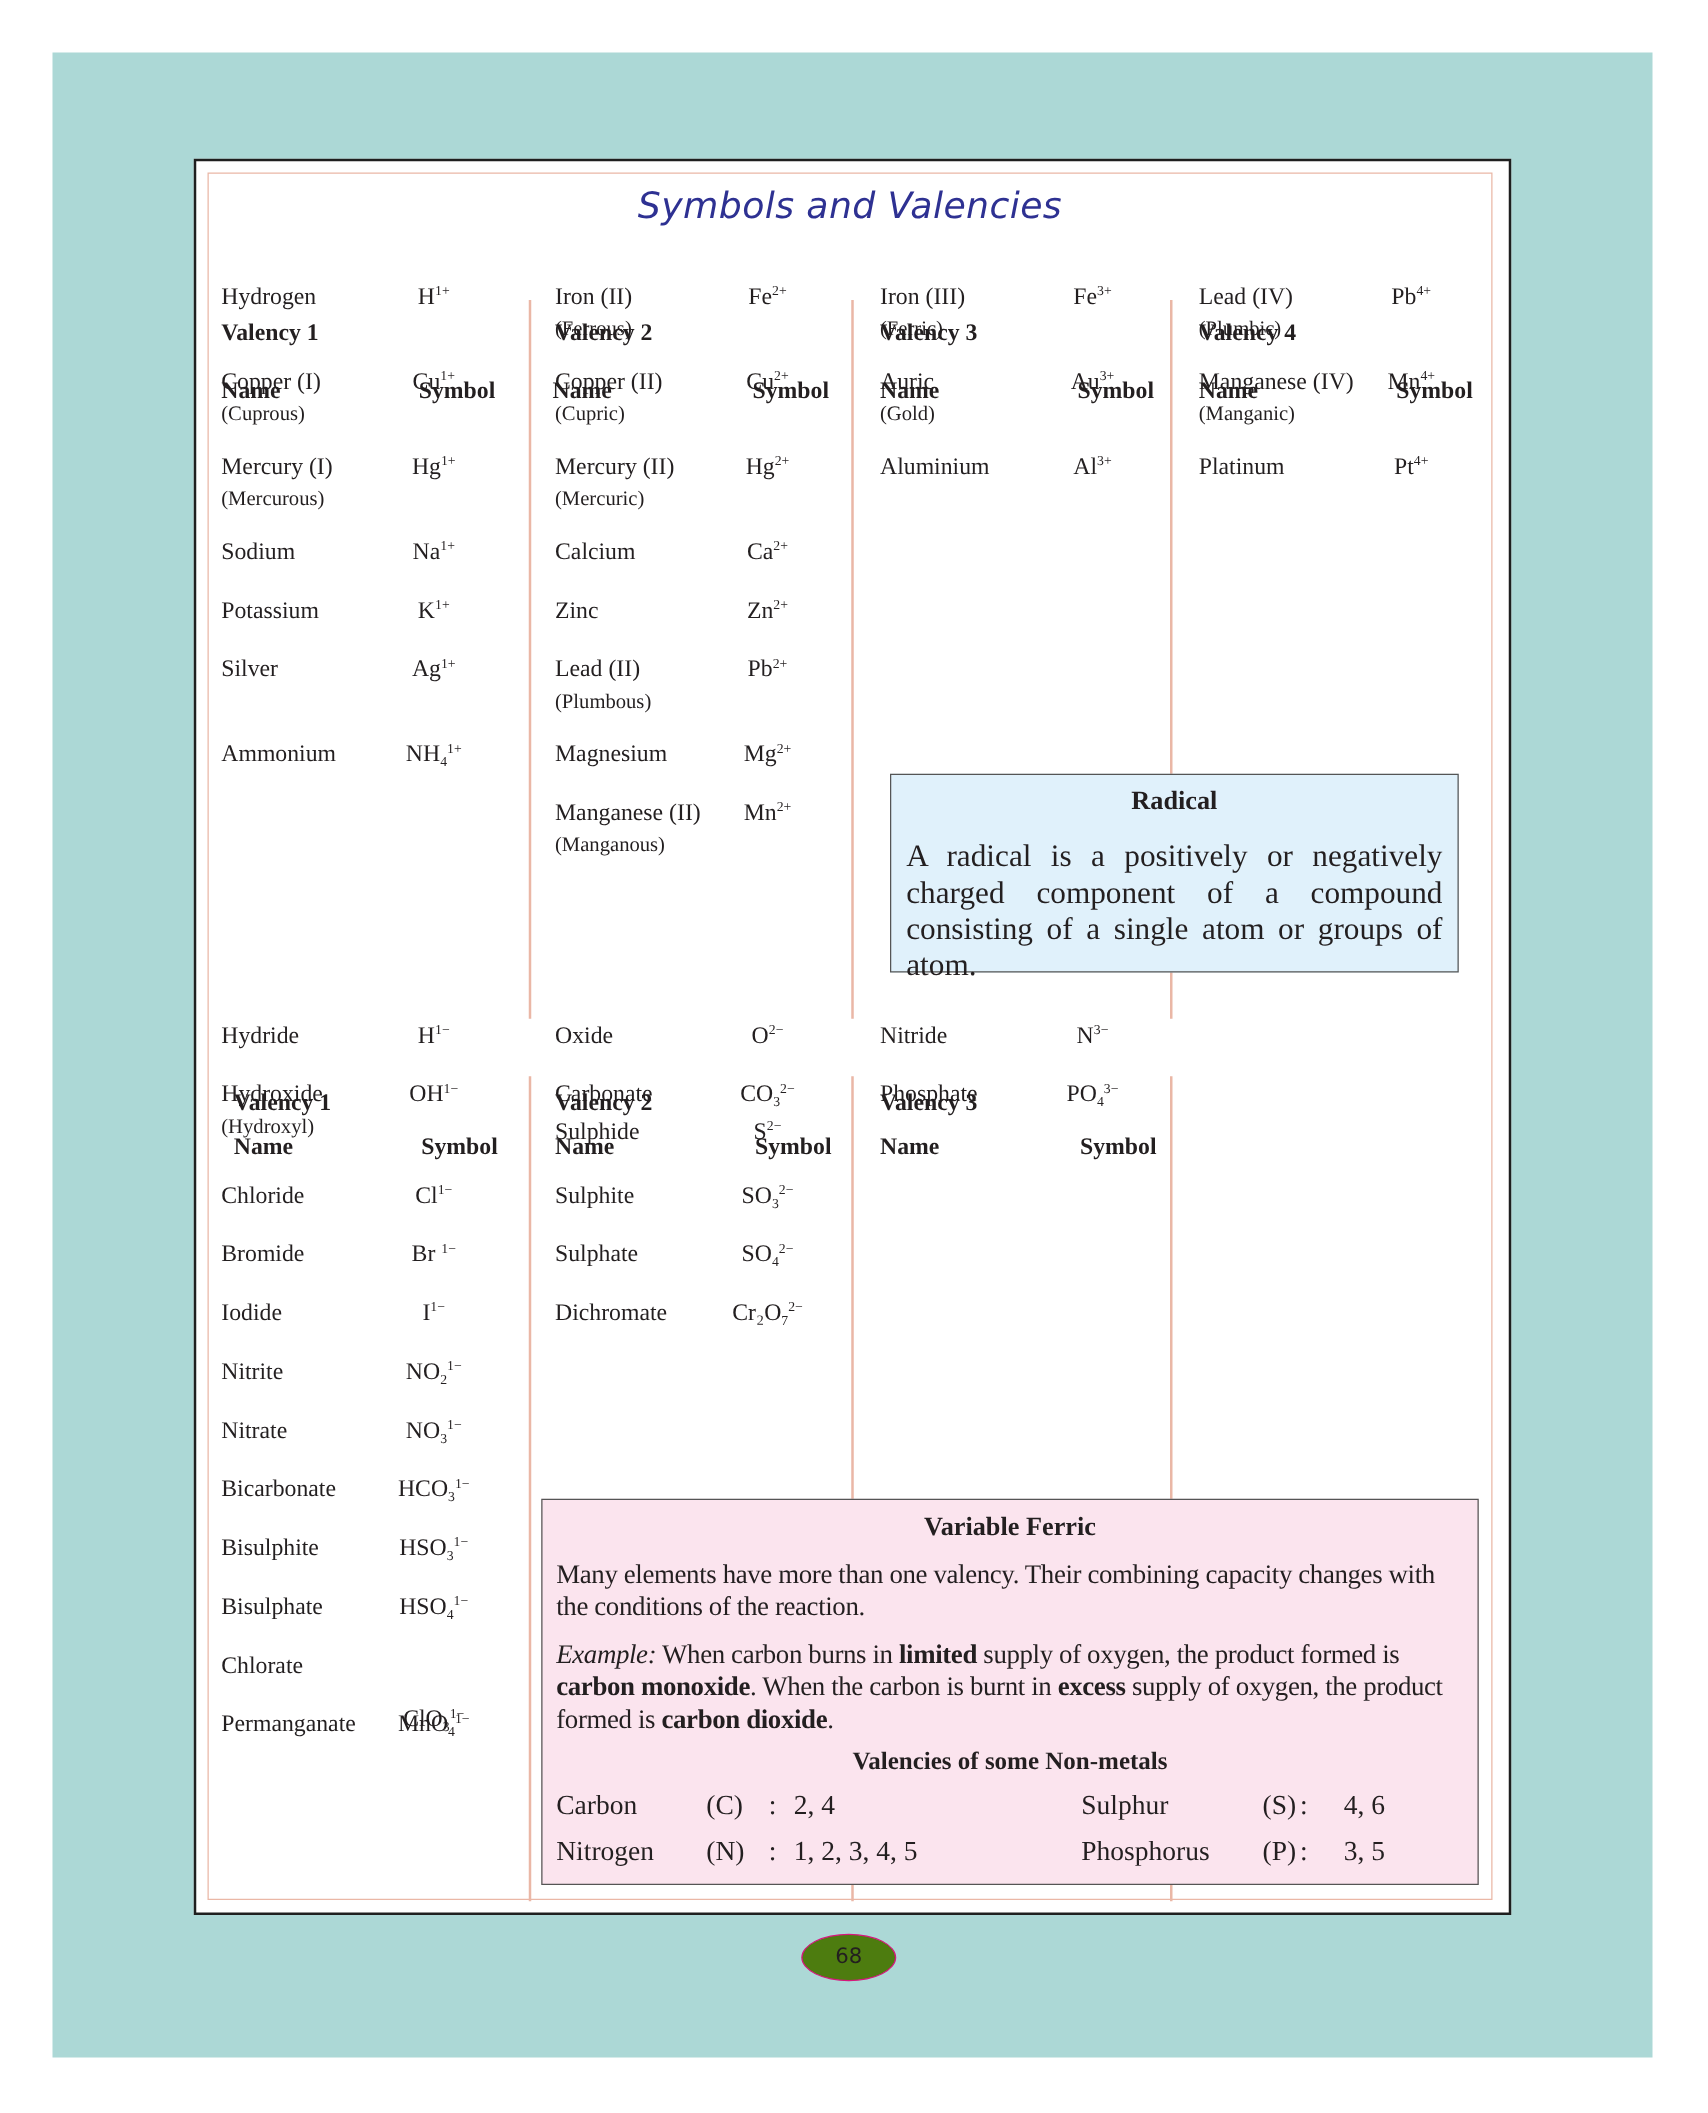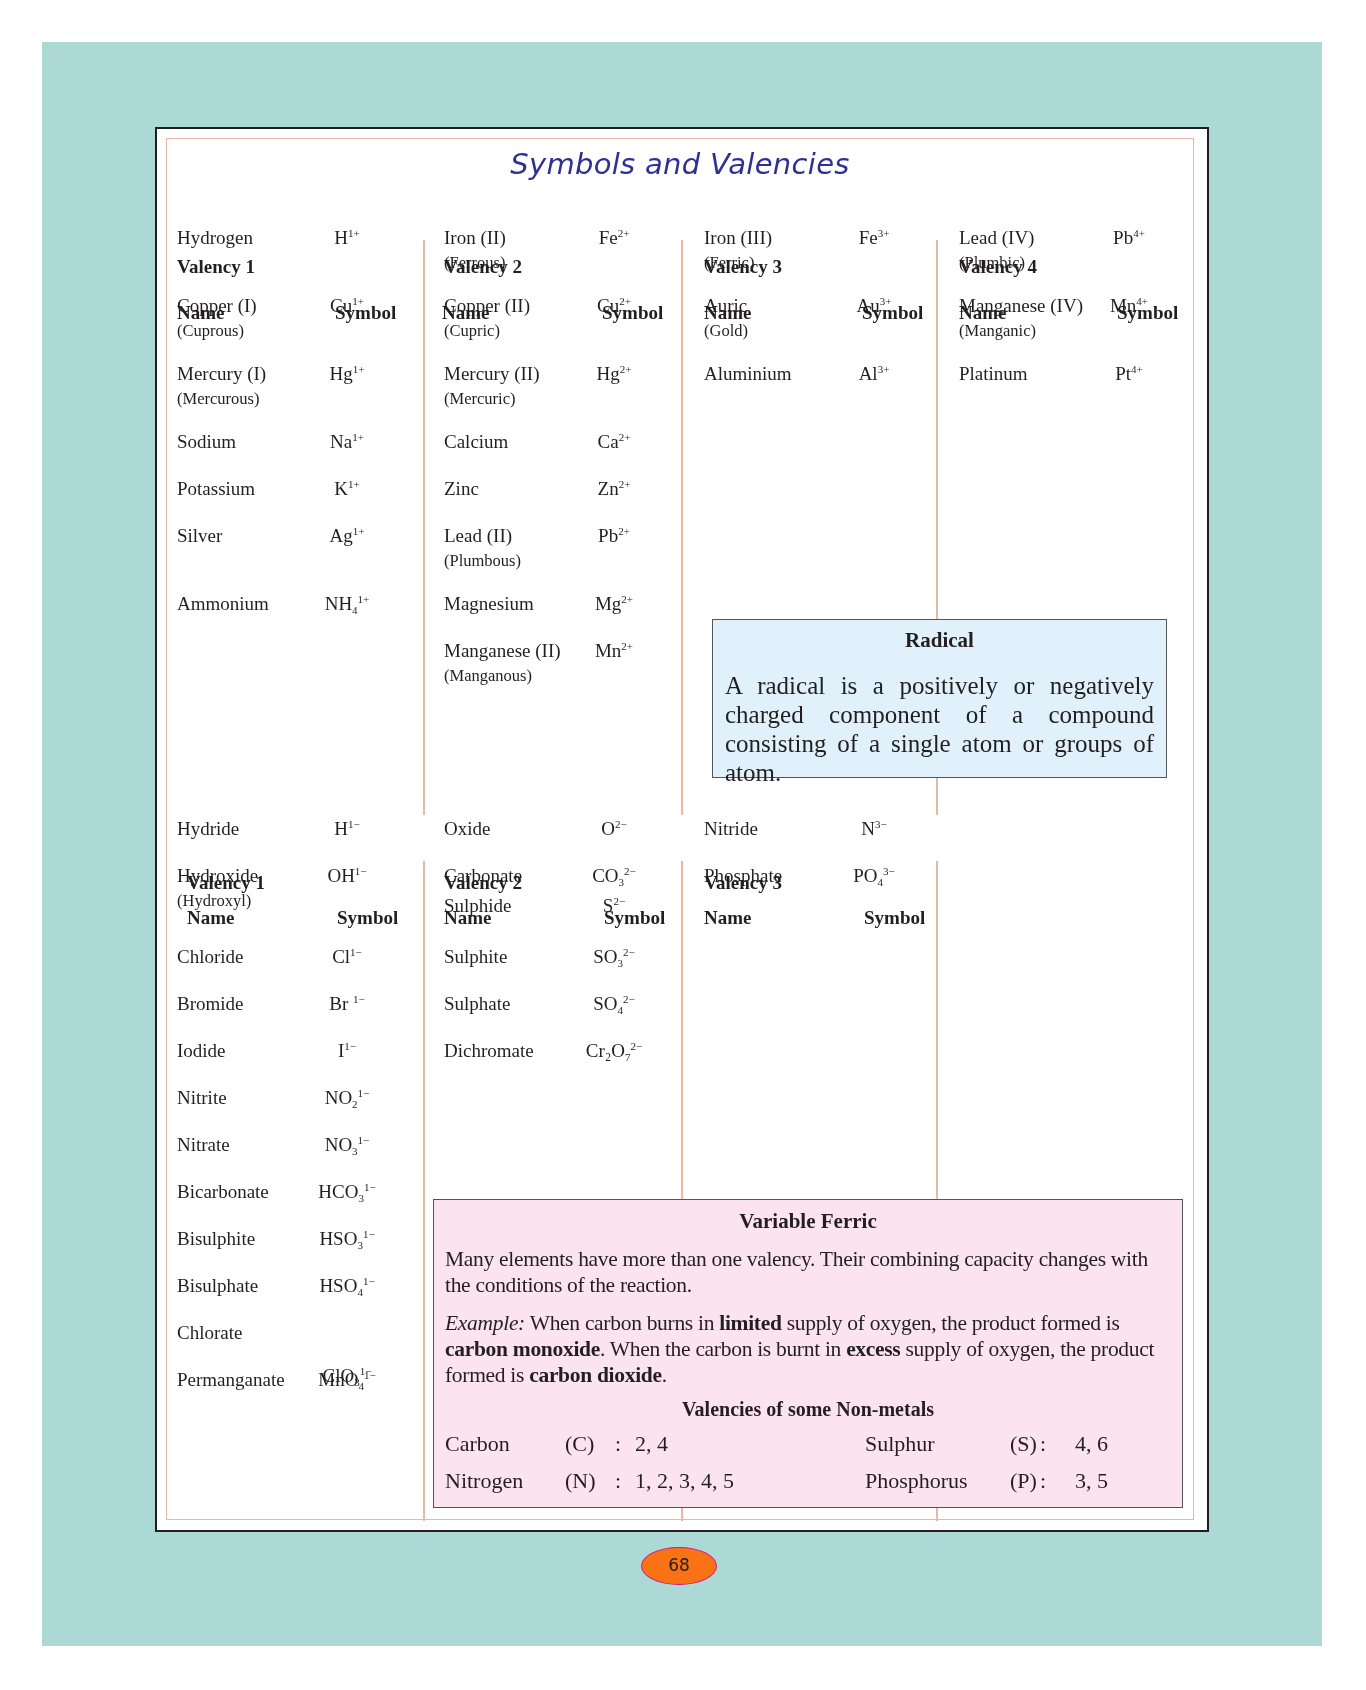--- a/index.html
+++ b/index.html
@@ -40,21 +40,21 @@
     position: absolute; left: 433px; top: 1199px; width: 750px; height: 309px;
     background: #fbe4ee; border: 1.5px solid #555; box-sizing: border-box; padding: 0 11px;
   }
   .vv-box h3 { margin: 9px 0 0; text-align: center; font-size: 21px; }
   .vv-box p { margin: 12px 0 0; font-size: 21.5px; line-height: 26px; letter-spacing: -0.3px; }
   .vv-box h4 { margin: 10px 0 0; text-align: center; font-size: 20px; }
   .nm-row { position: relative; height: 37px; font-size: 22px; }
   .nm-row span { position: absolute; top: 4px; white-space: nowrap; }
   .page-oval {
     position: absolute; left: 641px; top: 1547px; width: 76px; height: 38px; border: 1.5px solid #d6177c;
-    border-radius: 50%; background: #f97316; box-sizing: border-box; text-align: center;
+    border-radius: 50%; background: #4d7c0f; box-sizing: border-box; text-align: center;
     font-family: "DejaVu Sans", sans-serif; font-size: 17px; line-height: 35px; color: #231f20;
   }
 </style>
 </head>
 <body>
 
 <div class="teal"></div>
 <div class="frame"></div>
 
 <div class="inner">

